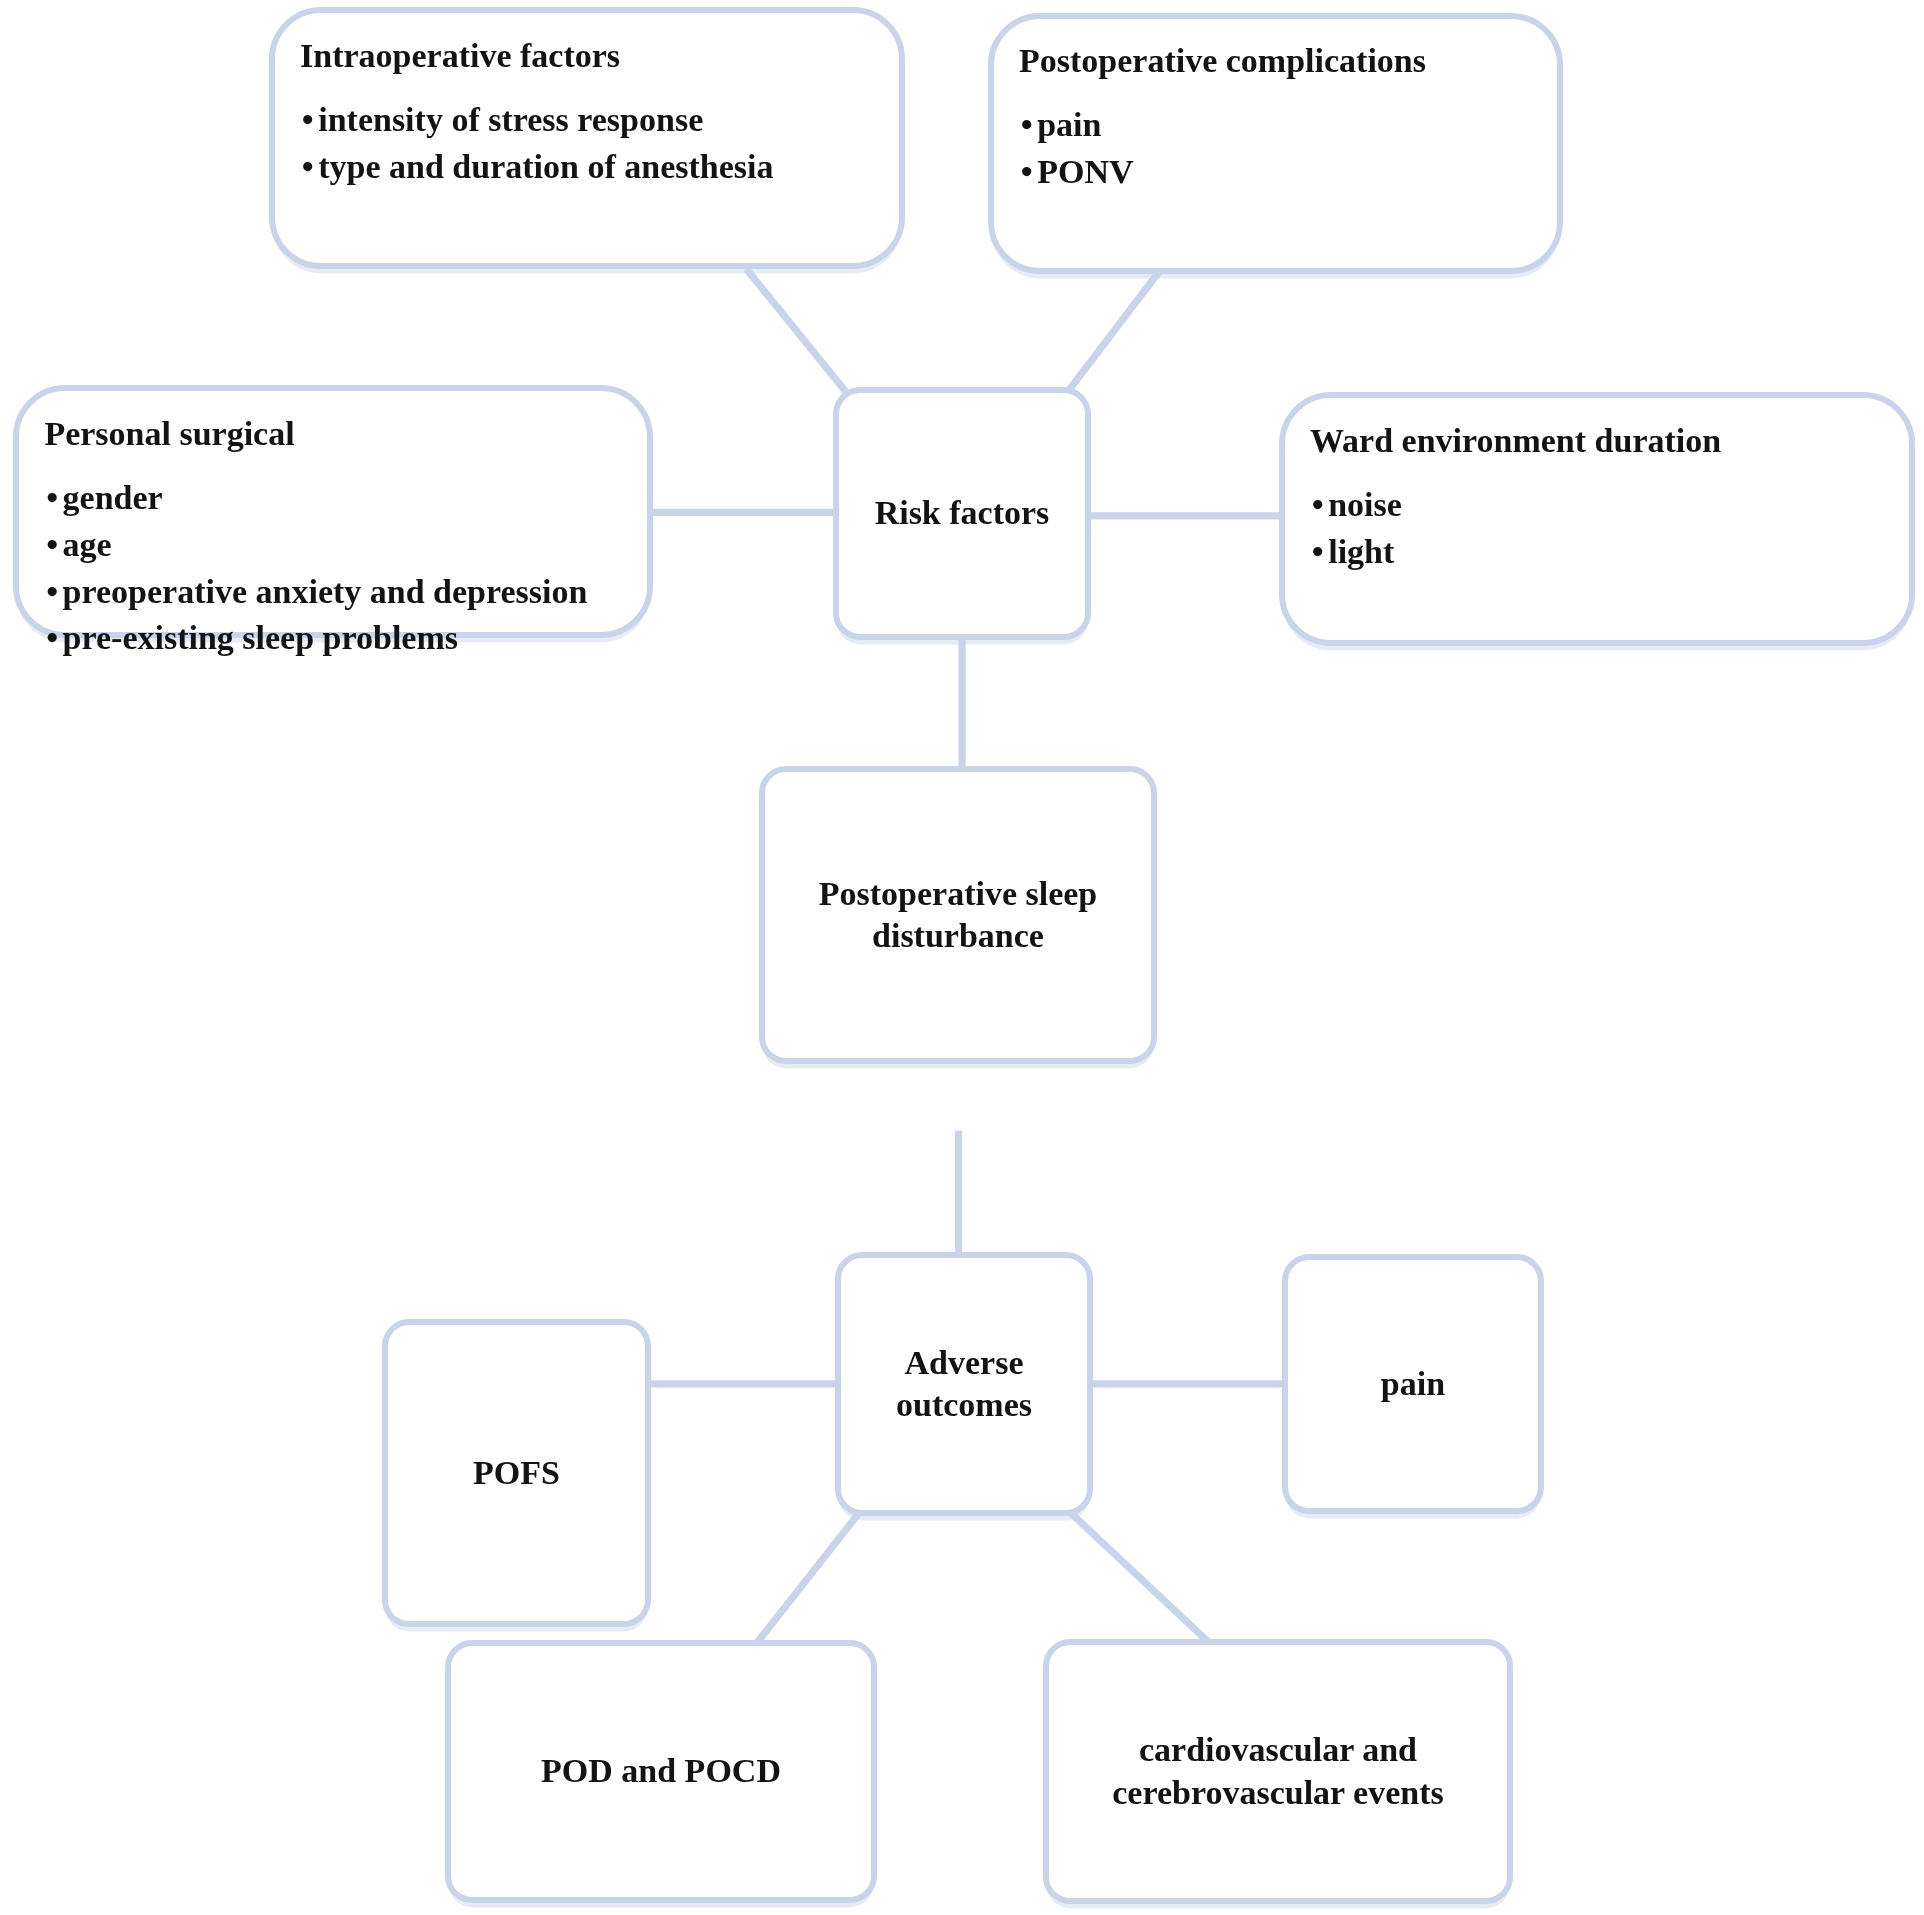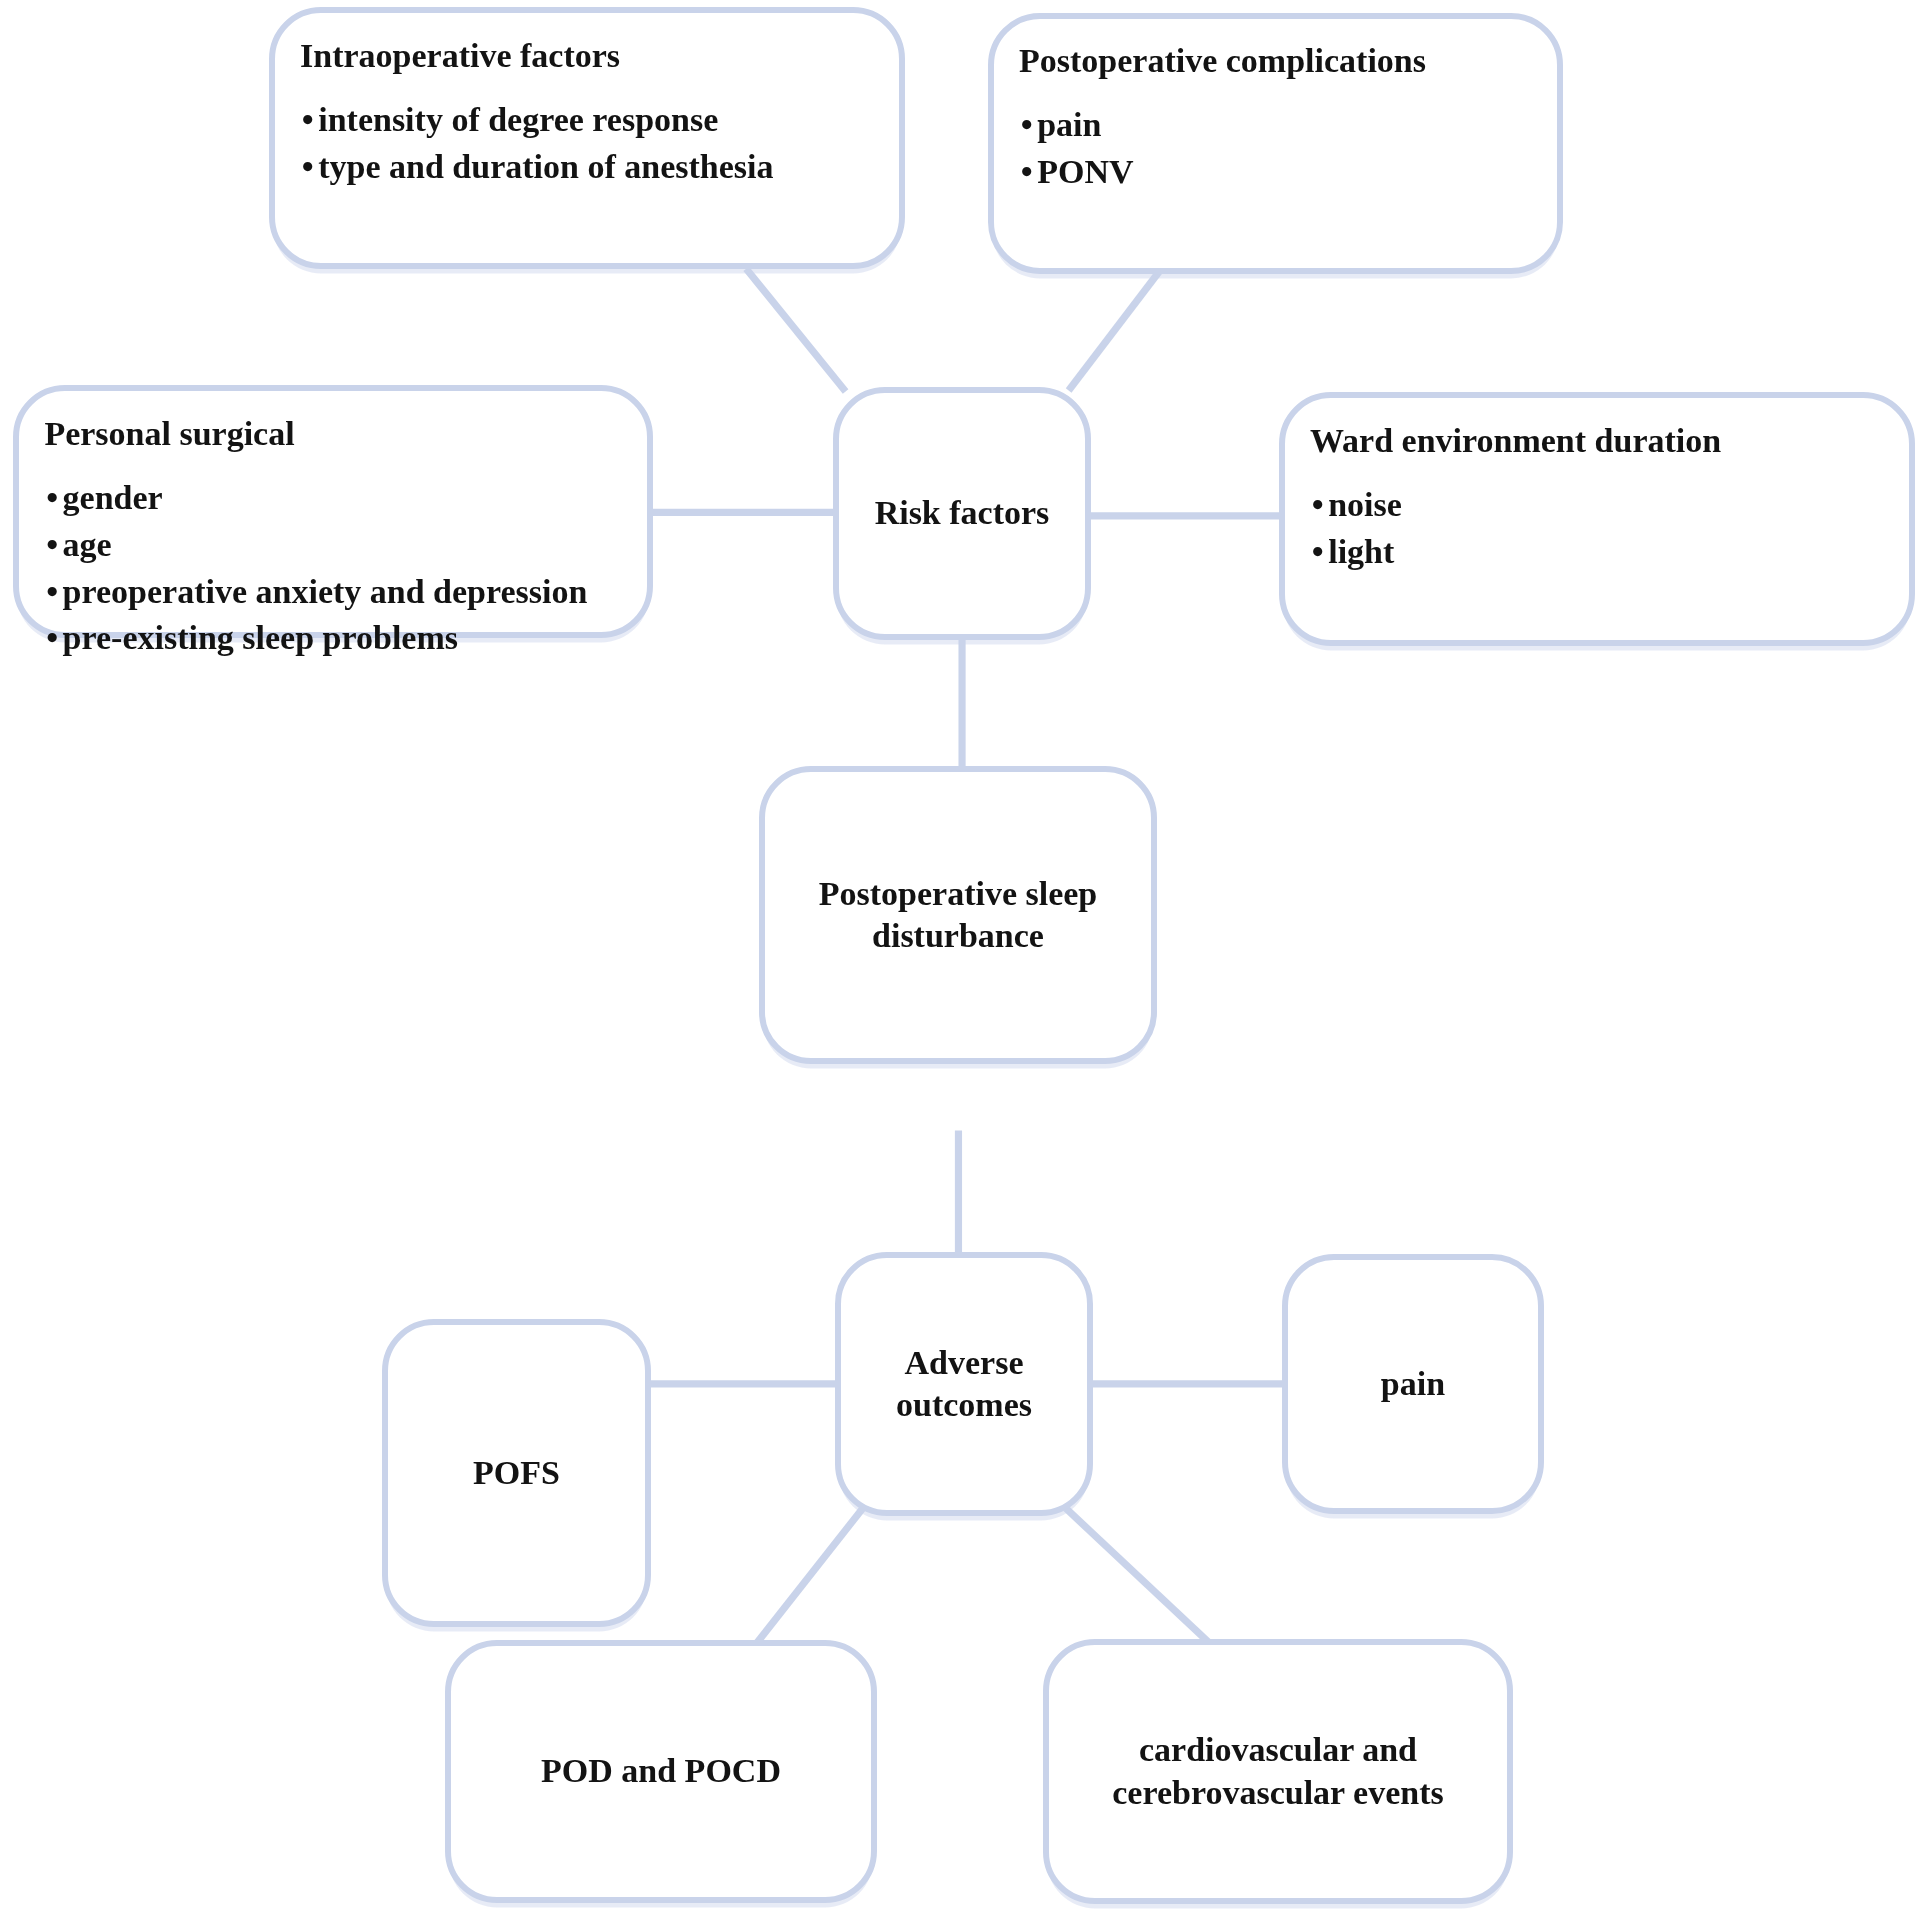--- a/index.html
+++ b/index.html
@@ -39,20 +39,21 @@
     font-weight: bold;
   }
   .node.list { padding: 21.5px 21.5px 18px 25px; }
   .node.center {
     display: flex;
     align-items: center;
     justify-content: center;
     text-align: center;
     line-height: 1.32;
     padding: 12.5px 19.7px;
+    border-radius: 27px;
   }
   .node-title { line-height: 1.25; }
 
   .bullets {
     list-style: none;
     margin: 19.7px 0 0 0;
     padding: 0 0 0 1.8px;
     line-height: 1.38;
   }
   .bullets li::before { content: "\2022"; margin-right: 4.5px; }
@@ -84,21 +85,21 @@
     <line x1="1070" y1="1262" x2="1070" y2="1401" stroke="#c9d3ea"></line>
     <line x1="724" y1="1545" x2="936" y2="1545" stroke="#c9d3ea"></line>
     <line x1="1217" y1="1545" x2="1436" y2="1545" stroke="#c9d3ea"></line>
     <line x1="963" y1="1684" x2="845" y2="1834" stroke="#c9d3ea"></line>
     <line x1="1190" y1="1684" x2="1350" y2="1834" stroke="#c9d3ea"></line>
   </svg>
 
   <div class="node list n-intraop">
     <div class="node-title">Intraoperative factors</div>
     <ul class="bullets">
-      <li>intensity of degree response</li>
+      <li>intensity of stress response</li>
       <li>type and duration of anesthesia</li>
     </ul>
   </div>
 
   <div class="node list n-postopc">
     <div class="node-title">Postoperative complications</div>
     <ul class="bullets">
       <li>pain</li>
       <li>PONV</li>
     </ul>

